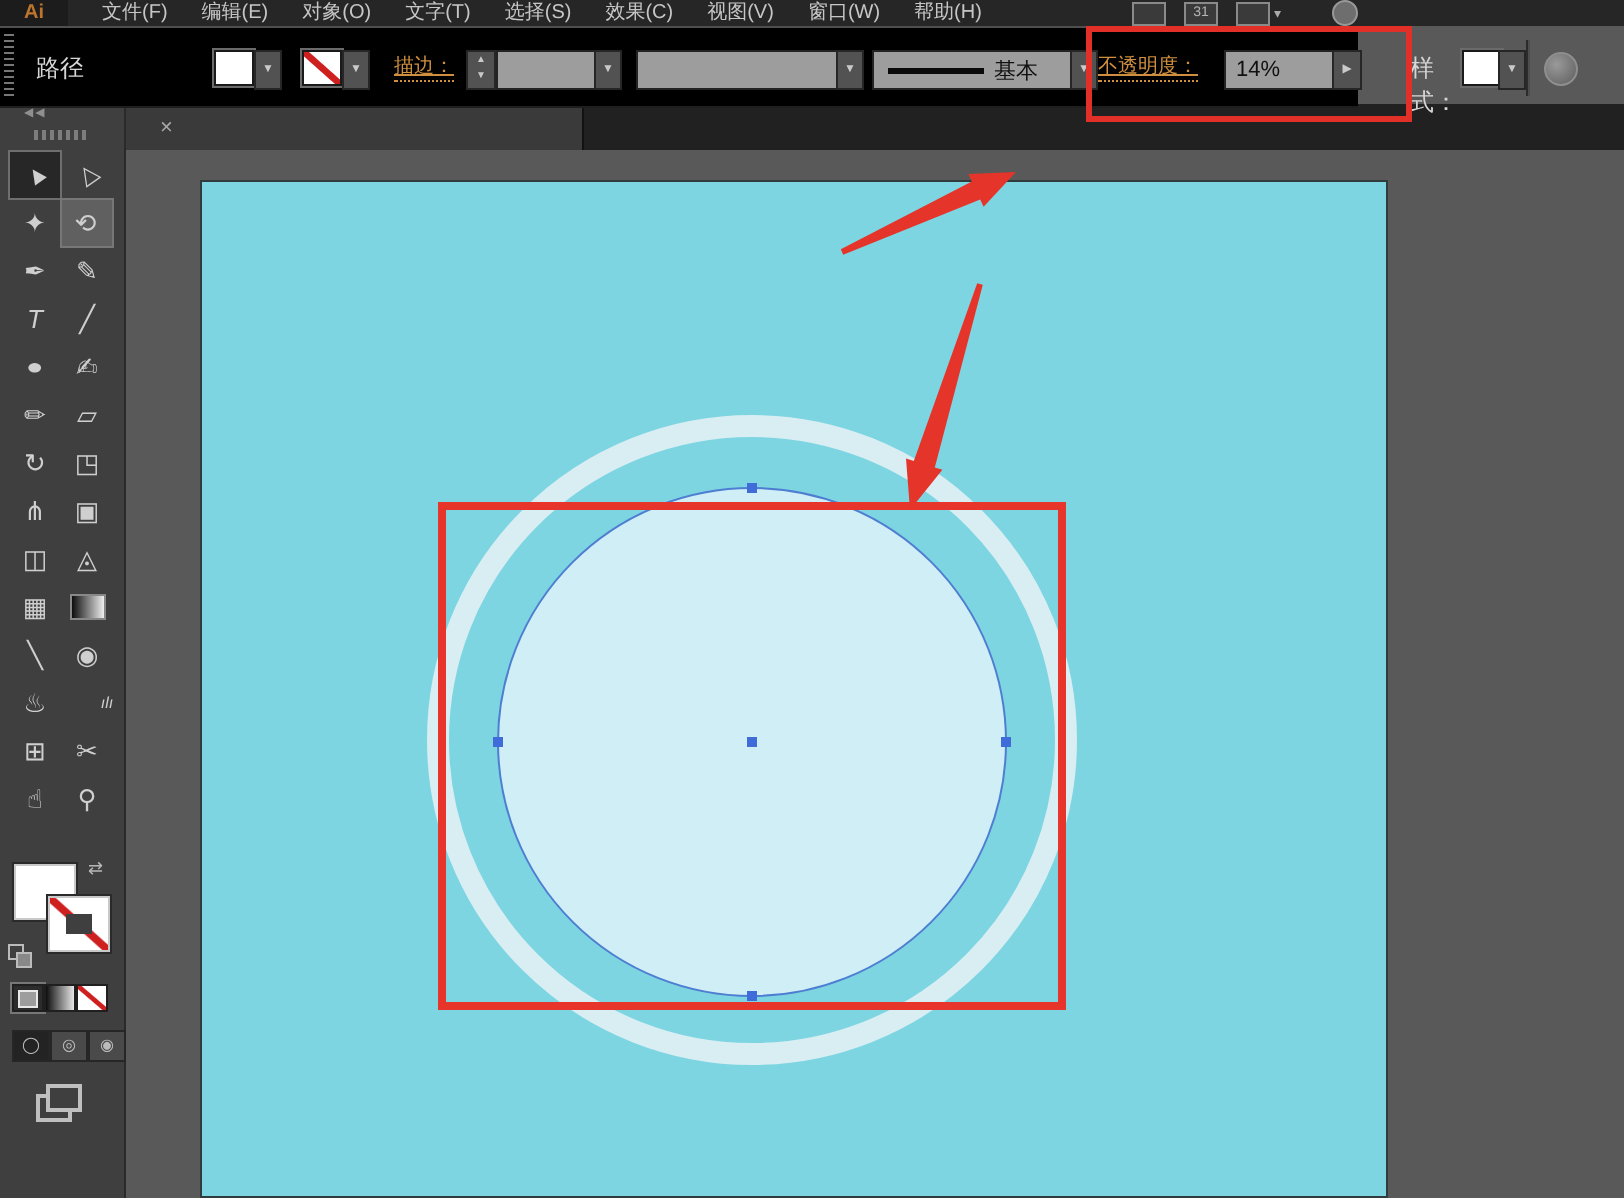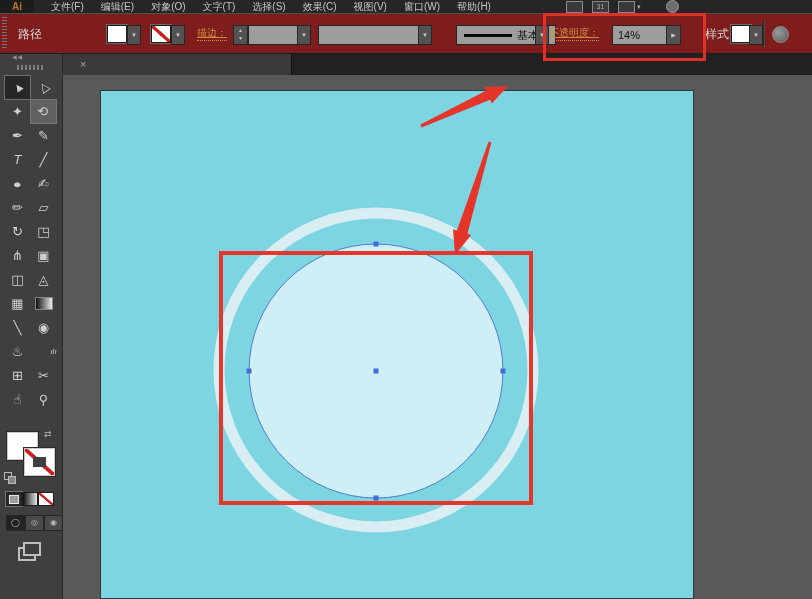--- a/index.html
+++ b/index.html
@@ -9,21 +9,21 @@
   .menubar{position:absolute;left:0;top:0;width:812px;height:13px;background:#262626;
            display:flex;align-items:center;font-size:10px;color:#c6c6c6;z-index:30;}
   .ai-logo{width:34px;height:13px;background:#1c1c1c;color:#bd742c;font-weight:bold;
            text-align:center;line-height:13px;font-size:10px;flex:0 0 auto;}
   .menu-item{margin-left:17px;white-space:nowrap;line-height:13px;}
   .mb-right{position:absolute;left:566px;top:0;height:13px;display:flex;align-items:center;gap:9px;color:#b5b5b5;}
   .mb-ico{width:15px;height:10px;border:1px solid #8a8a8a;font-size:7px;line-height:9px;text-align:center;background:#3a3a3a;}
   .mb-circ{width:11px;height:11px;border-radius:50%;background:#6e6e6e;border:1px solid #999;margin-left:16px;}
   .ws-arrow{font-size:7px;color:#aaa;}
   
-  .controlbar{position:absolute;left:0;top:13px;width:812px;height:39px;background:#7f1d1d;
+  .controlbar{position:absolute;left:0;top:13px;width:679px;height:39px;background:#000000;
               border-top:1px solid #4f4f4f;border-bottom:1px solid #1e1e1e;z-index:20;}
   .cb{position:absolute;}
   .grip-v{left:2px;top:3px;width:5px;height:31px;
           background:repeating-linear-gradient(to bottom,#777 0 1px,transparent 1px 3px);}
   .cb-label{color:#d6d6d6;font-size:12px;top:12px;}
   .cb-link{color:#cf8f3e;font-size:10px;border-bottom:1px dotted #cf8f3e;top:12px;text-decoration:underline;}
   .swatch{width:18px;height:16px;background:#fff;border:1px solid #1a1a1a;box-shadow:0 0 0 1px #6b6b6b;}
   .swatch.none{background:linear-gradient(to top right,#fff 42%,#cf2020 44%,#cf2020 56%,#fff 58%);}
   .dd-btn{width:12px;height:18px;background:#525252;border:1px solid #262626;color:#c9c9c9;
           font-size:6px;text-align:center;line-height:18px;}
@@ -133,21 +133,21 @@
     <span class="cb stepper" style="left:233px;top:11px;">
       <span>▲</span><br>
       <span>▼</span>
     </span>
     <span class="cb sel-box" style="left:248px;top:11px;width:48px;"></span>
     <span class="cb dd-btn" style="left:297px;top:11px;">▼</span>
 
     <span class="cb sel-box" style="left:318px;top:11px;width:99px;"></span>
     <span class="cb dd-btn" style="left:418px;top:11px;">▼</span>
 
-    <span class="cb sel-box" style="left:456px;top:11px;width:98px;align-items:center;">
+    <span class="cb sel-box" style="left:436px;top:11px;width:98px;align-items:center;">
       <span class="brush-line"></span>
       <span>基本</span>
     </span>
     <span class="cb dd-btn" style="left:535px;top:11px;">▼</span>
 
     <span class="cb cb-link" style="left:549px;">不透明度：</span>
     <span class="cb sel-box" style="left:612px;top:11px;width:52px;padding-left:5px;">14%</span>
     <span class="cb spin-r" style="left:666px;top:11px;">▶</span>
 
     <span class="cb cb-label" style="left:705px;">样式：</span>

